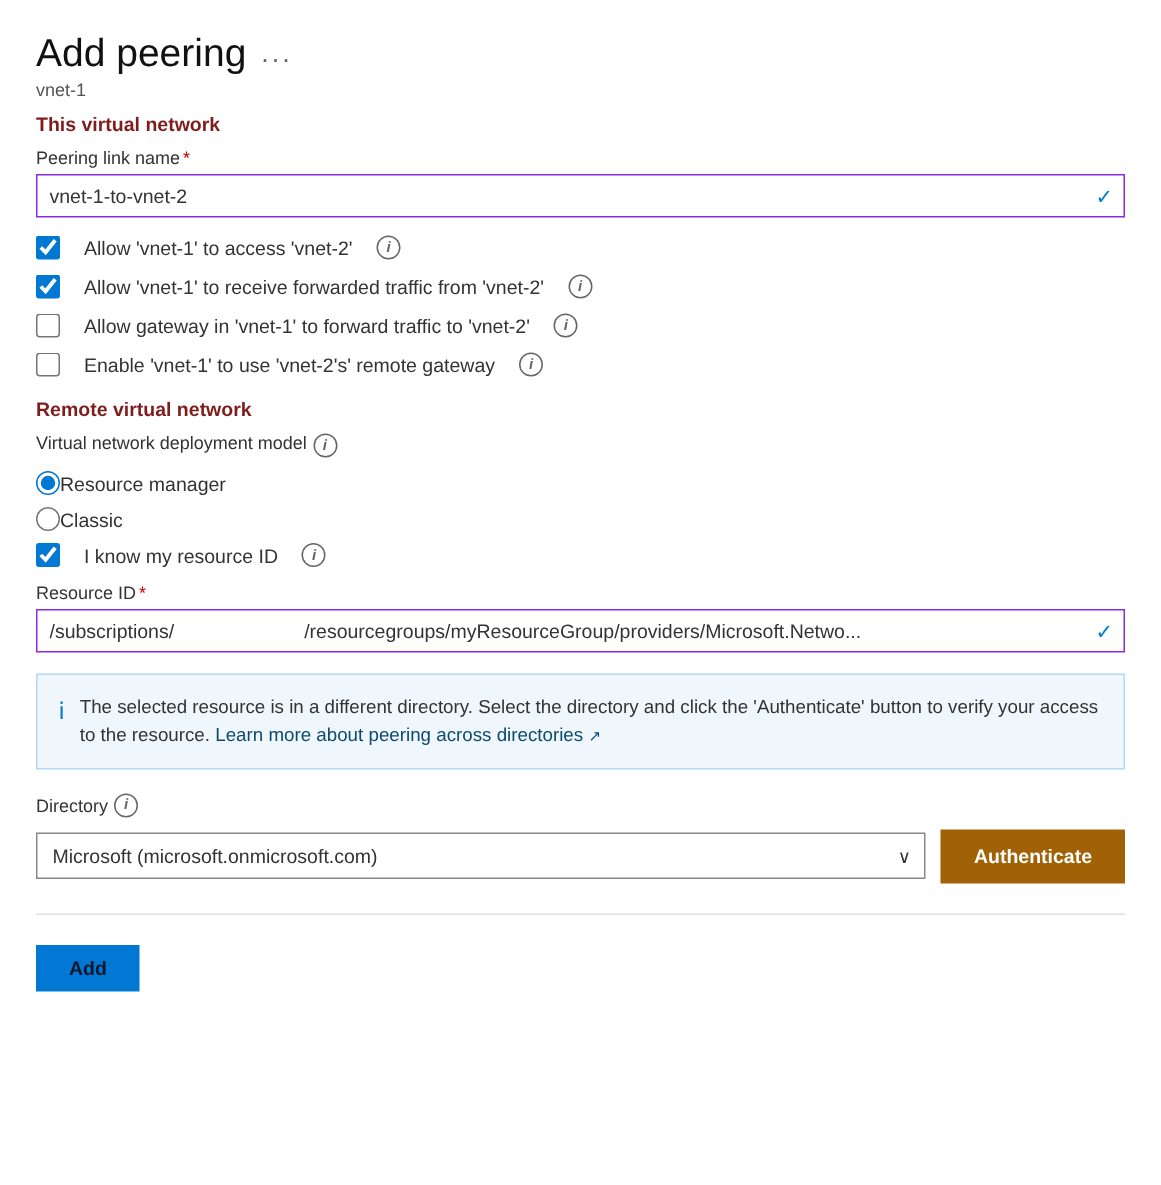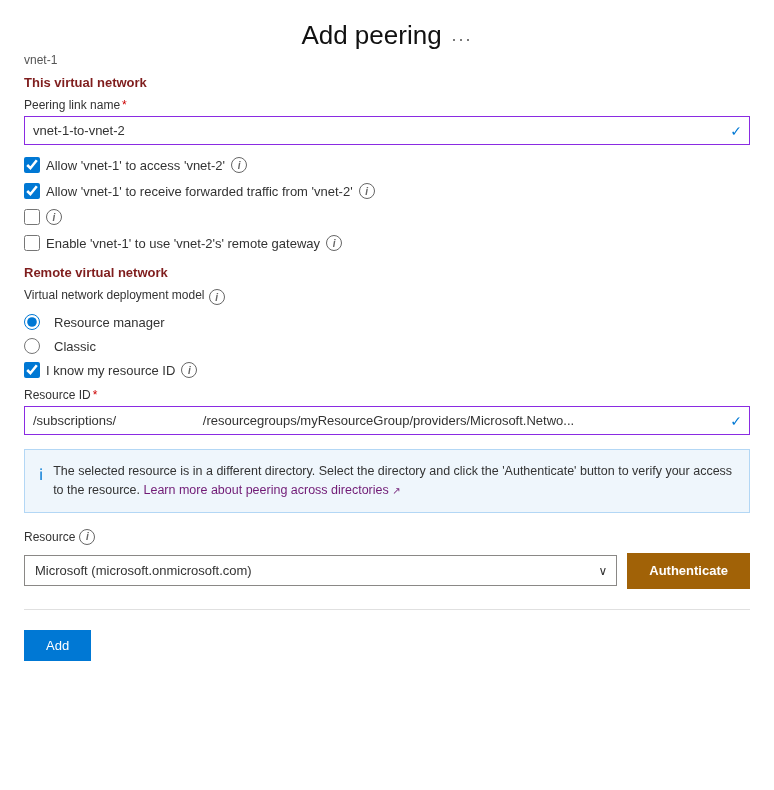--- a/index.html
+++ b/index.html
@@ -68,21 +68,21 @@
       position: absolute;
       right: 8px;
       top: 50%;
       transform: translateY(-50%);
       color: #0078d4;
       font-size: 14px;
     }
     .checkbox-row {
       display: flex;
       align-items: center;
-      gap: 6px;
+      gap: 16px;
       margin-bottom: 10px;
       font-size: 13px;
     }
     .checkbox-row input[type="checkbox"] {
       width: 16px;
       height: 16px;
       accent-color: #0078d4;
     }
     .info-icon {
       display: inline-flex;
@@ -94,21 +94,21 @@
       border: 1px solid #666;
       color: #666;
       font-size: 10px;
       cursor: pointer;
       font-style: italic;
       font-weight: bold;
     }
     .radio-row {
       display: flex;
       align-items: center;
-      gap: 14px;
+      gap: 0;
       margin-bottom: 8px;
       font-size: 13px;
     }
     .radio-row input[type="radio"] {
       width: 16px;
       height: 16px;
       accent-color: #0078d4;
     }
     .resource-id-input {
       width: 100%;
@@ -131,21 +131,21 @@
       color: #333;
       line-height: 1.5;
     }
     .info-box-icon {
       color: #0078d4;
       font-size: 16px;
       margin-top: 1px;
       flex-shrink: 0;
     }
     .info-box a {
-      color: #701a75;
+      color: #0c4a6e;
       text-decoration: none;
     }
     .directory-row {
       display: flex;
       align-items: center;
       gap: 10px;
       margin-top: 8px;
     }
     .directory-label {
       font-size: 12px;
@@ -191,42 +191,42 @@
       white-space: nowrap;
       height: 36px;
     }
     .divider {
       border: none;
       border-top: 1px solid #e0e0e0;
       margin: 20px 0;
     }
     .add-btn {
       background: #0078d4;
-      color: #ffffff;
+      color: #0f172a;
       border: none;
       padding: 8px 22px;
       font-size: 13px;
-      font-weight: 400;
+      font-weight: 700;
       cursor: pointer;
     }
     .section-divider {
       margin: 14px 0 10px 0;
     }
     .label-with-info {
       display: flex;
       align-items: center;
       gap: 4px;
     }
   </style>
 </head>
 <body>
 
 <div class="page-container">
   
-  <div style="display:flex; align-items:center; gap:10px;justify-content:center;">
+  <div style="display:flex; align-items:center; gap:10px;">
     <h1 class="page-title">Add peering</h1>
     <span class="page-title-dots">...</span>
   </div>
   <div class="breadcrumb">vnet-1</div>
 
   
   <div class="section-label">This virtual network</div>
 
   <div class="field-label">
     <span>Peering link name</span><span class="required">*</span>
@@ -244,20 +244,21 @@
   </div>
 
   <div class="checkbox-row">
     <input type="checkbox" checked="" style="">
     <span>Allow 'vnet-1' to receive forwarded traffic from 'vnet-2'</span>
     <span class="info-icon">i</span>
   </div>
 
   <div class="checkbox-row">
     <input type="checkbox" style="">
+    <span>Allow gateway in 'vnet-1' to forward traffic to 'vnet-2'</span>
     <span class="info-icon">i</span>
   </div>
 
   <div class="checkbox-row">
     <input type="checkbox" style="">
     <span>Enable 'vnet-1' to use 'vnet-2's' remote gateway</span>
     <span class="info-icon">i</span>
   </div>
 
   
@@ -302,21 +303,21 @@
       <span> </span>
       <a href="#">
         <span>Learn more about peering across directories</span>
         <span style="font-size:10px;"> ↗</span>
       </a>
     </div>
   </div>
 
   
   <div class="directory-label">
-    <span>Resource</span>
+    <span>Directory</span>
     <span class="info-icon">i</span>
   </div>
   <div class="directory-row">
     <div class="directory-select-wrapper">
       <select class="directory-select">
         <option>Microsoft (microsoft.onmicrosoft.com)</option>
       </select>
       <span class="select-chevron">∨</span>
     </div>
     <button class="authenticate-btn">Authenticate</button>

